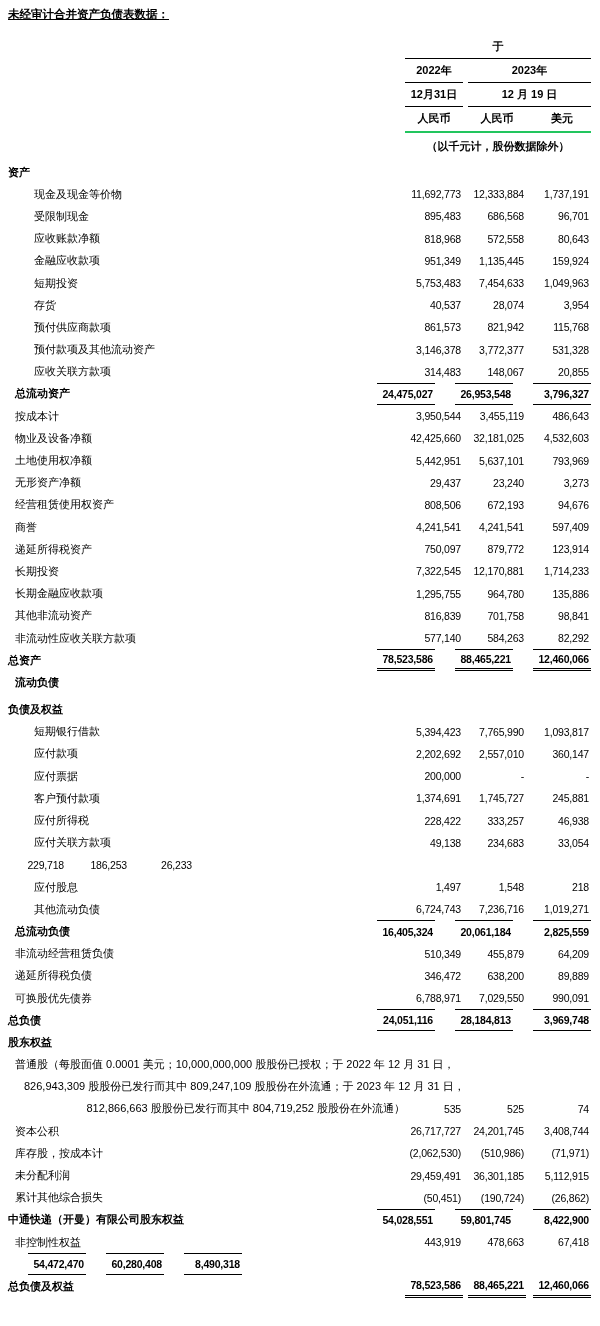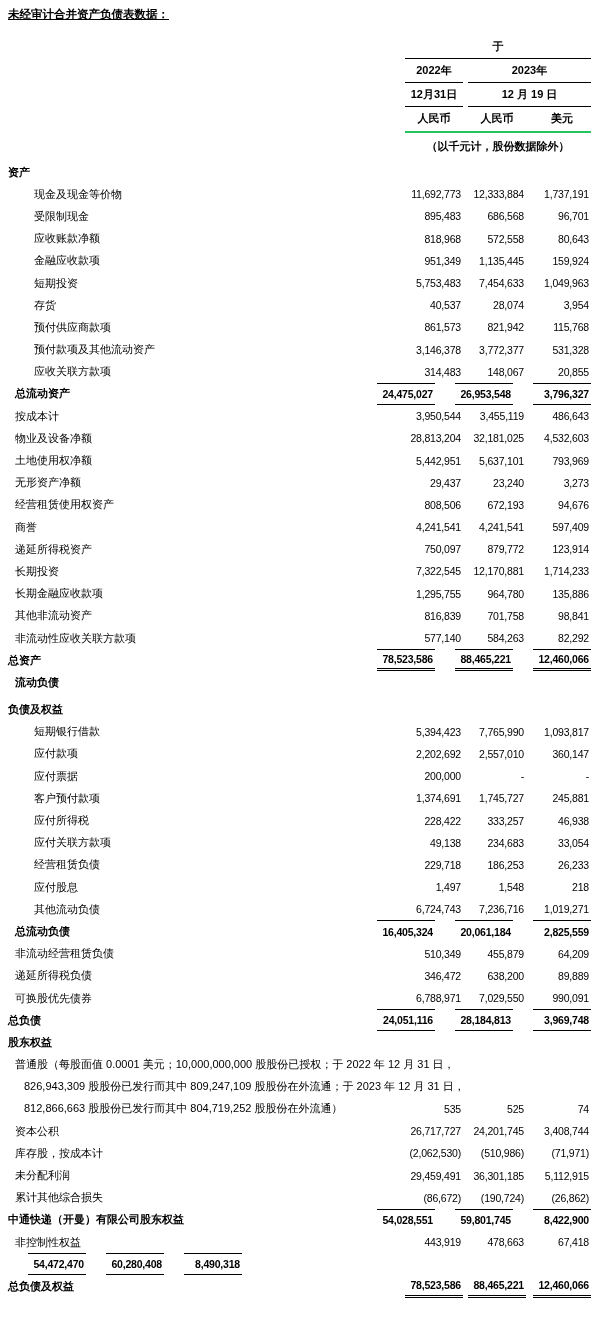--- a/index.html
+++ b/index.html
@@ -31,21 +31,21 @@
   .h-note{padding-top:6px;white-space:nowrap;}
   
   .tbody{margin-top:7px;}
   .row{display:flex;align-items:center;height:22.2px;}
   .row.gap{margin-top:5px;}
   .row.bold{font-weight:bold;}
   .lbl{flex:1;white-space:nowrap;overflow:visible;}
   .ind0{padding-left:0;}
   .ind1{padding-left:7px;}
   .ind2{padding-left:26px;}
-  .ind3{padding-left:16px;}
+  .ind3{padding-left:16px;text-align:right;}
   .num{
     width:58px;box-sizing:border-box;height:100%;
     display:flex;align-items:center;justify-content:flex-end;
     padding-right:2px;font-size:10.5px;letter-spacing:-0.2px;
   }
   .num.n2{margin-left:5px;}
   .num.n3{margin-left:7px;}
   .row.bt .num{border-top:1px solid #000;margin-left:20px;}
   .row.bb .num{border-bottom:1px solid #000;}
   .row.bd .num{border-bottom:3px double #000;}
@@ -147,21 +147,21 @@
         <div class="num n3">3,796,327</div>
       </div>
       <div class="row">
         <div class="lbl ind1">按成本计</div>
         <div class="num n1">3,950,544</div>
         <div class="num n2">3,455,119</div>
         <div class="num n3">486,643</div>
       </div>
       <div class="row">
         <div class="lbl ind1">物业及设备净额</div>
-        <div class="num n1">28,813,204</div>
+        <div class="num n1">42,425,660</div>
         <div class="num n2">32,181,025</div>
         <div class="num n3">4,532,603</div>
       </div>
       <div class="row">
         <div class="lbl ind1">土地使用权净额</div>
         <div class="num n1">5,442,951</div>
         <div class="num n2">5,637,101</div>
         <div class="num n3">793,969</div>
       </div>
       <div class="row">
@@ -260,21 +260,20 @@
         <div class="num n2">333,257</div>
         <div class="num n3">46,938</div>
       </div>
       <div class="row">
         <div class="lbl ind2">应付关联方款项</div>
         <div class="num n1">49,138</div>
         <div class="num n2">234,683</div>
         <div class="num n3">33,054</div>
       </div>
       <div class="row">
-        <div class="lbl ind2">经营租赁负债</div>
         <div class="num n1">229,718</div>
         <div class="num n2">186,253</div>
         <div class="num n3">26,233</div>
       </div>
       <div class="row">
         <div class="lbl ind2">应付股息</div>
         <div class="num n1">1,497</div>
         <div class="num n2">1,548</div>
         <div class="num n3">218</div>
       </div>
@@ -351,21 +350,21 @@
         <div class="num n3">(71,971)</div>
       </div>
       <div class="row">
         <div class="lbl ind1">未分配利润</div>
         <div class="num n1">29,459,491</div>
         <div class="num n2">36,301,185</div>
         <div class="num n3">5,112,915</div>
       </div>
       <div class="row">
         <div class="lbl ind1">累计其他综合损失</div>
-        <div class="num n1">(86,672)</div>
+        <div class="num n1">(50,451)</div>
         <div class="num n2">(190,724)</div>
         <div class="num n3">(26,862)</div>
       </div>
       <div class="row bold bt">
         <div class="lbl ind0">中通快递（开曼）有限公司股东权益</div>
         <div class="num n1">54,028,551</div>
         <div class="num n2">59,801,745</div>
         <div class="num n3">8,422,900</div>
       </div>
       <div class="row">

